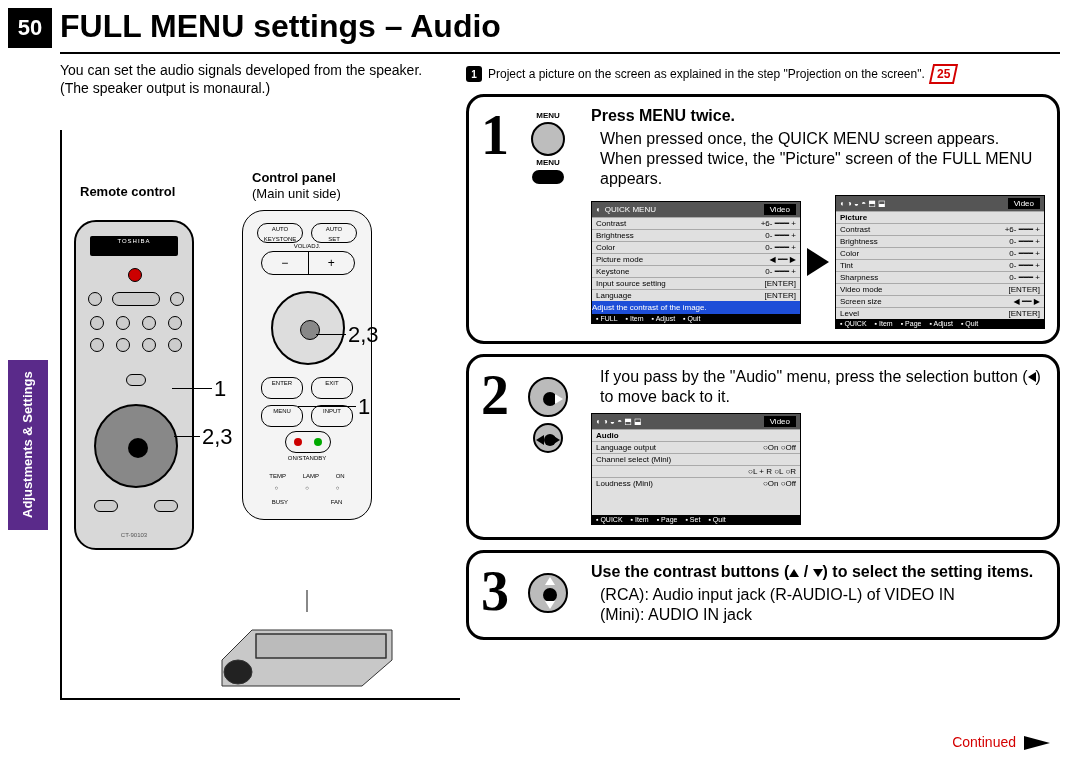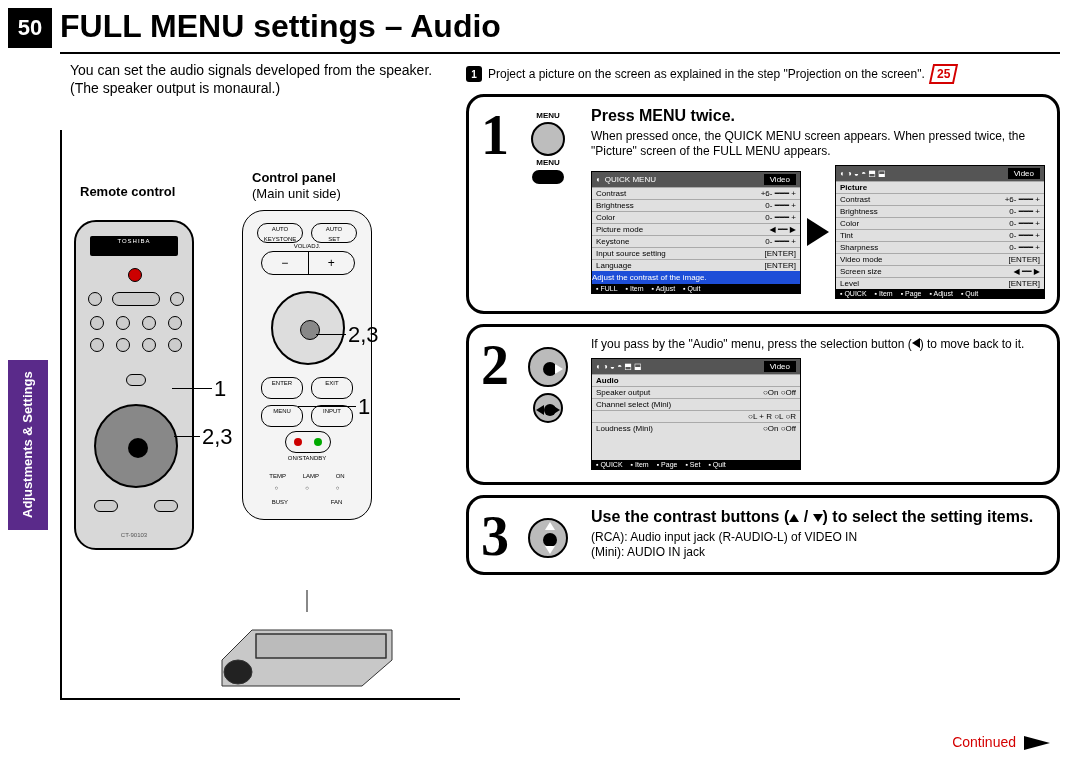--- a/index.html
+++ b/index.html
@@ -1,20 +1,20 @@
 <!DOCTYPE html>
 <html><head>
 <meta charset="utf-8">
 <style>
   * { box-sizing: border-box; margin: 0; padding: 0; }
   body { font-family: Arial, Helvetica, sans-serif; font-size: 13px; color: #000; width: 1080px; height: 764px; position: relative; background: #fff; }
   .page-num { position: absolute; top: 8px; left: 8px; width: 44px; height: 40px; background: #000; color: #fff; font-weight: bold; font-size: 22px; display: flex; align-items: center; justify-content: center; }
   .title { position: absolute; top: 8px; left: 60px; font-size: 32px; font-weight: bold; }
   .hr { position: absolute; top: 52px; left: 60px; right: 20px; height: 2px; background: #000; }
-  .intro { position: absolute; top: 62px; left: 70px; width: 380px; font-size: 14px; line-height: 1.25; }
+  .intro { position: absolute; top: 62px; left: 60px; width: 380px; font-size: 14px; line-height: 1.25; }
   .side-tab { position: absolute; left: 8px; top: 360px; width: 40px; height: 170px; background: #6a00b0; background: #5a2a8a; color: #fff; writing-mode: vertical-rl; transform: rotate(180deg); font-weight: bold; font-size: 13px; display: flex; align-items: center; justify-content: center; text-align: center; line-height: 1.2; }
   .left-block { position: absolute; left: 60px; top: 130px; width: 400px; height: 570px; border-left: 2px solid #000; border-bottom: 2px solid #000; padding: 8px 10px; }
   .left-block .rc-label { position: absolute; top: 54px; left: 18px; font-weight: bold; font-size: 13px; }
   .left-block .cp-label { position: absolute; top: 40px; left: 190px; font-weight: bold; font-size: 13px; }
   .left-block .cp-sub { position: absolute; top: 56px; left: 190px; font-size: 13px; }
   .remote { position: absolute; top: 90px; left: 12px; width: 120px; height: 330px; border: 2px solid #000; border-radius: 22px; background: #d8d8d8; }
   .remote .screen { position: absolute; top: 14px; left: 14px; right: 14px; height: 20px; background: #000; border-radius: 2px; }
   .remote .brand { position: absolute; top: 16px; left: 0; right: 0; text-align: center; font-size: 6px; color:#fff; letter-spacing: 1px; }
   .remote .btn { position: absolute; width: 14px; height: 14px; border: 1px solid #000; border-radius: 50%; background: #ccc; }
   .remote .dpad { position: absolute; top: 182px; left: 18px; width: 84px; height: 84px; border: 2px solid #000; border-radius: 50%; background: #888; }
@@ -46,21 +46,21 @@
   .step-box .iconcol { position:absolute; left:54px; top:14px; width:50px; text-align:center; font-size:8px; font-weight:bold;}
   .step-box .iconcol .btn-pill { width:32px; height:14px; background:#000; border-radius:8px; margin:3px auto;}
   .step-box .iconcol .btn-circ { width:34px; height:34px; border:2px solid #000; border-radius:50%; background:#bdbdbd; margin:2px auto;}
   .step-box .dpad-ico { width:40px;height:40px;border:2px solid #000;border-radius:50%;background:#bbb;margin:2px auto;position:relative;}
   .step-box .dpad-ico.small { width:30px;height:30px;}
   .step-box .dpad-ico .c{position:absolute;top:13px;left:13px;width:14px;height:14px;background:#000;border-radius:50%;}
   .step-box .dpad-ico.small .c{top:9px;left:9px;width:12px;height:12px;}
   .step-box .content { margin-left: 110px; }
   .step-box .content.h96 { min-height:96px;}
   .step-box h3 { font-size: 16px; font-weight: bold; margin-bottom: 4px; }
-  .step-box p { font-size: 12px; line-height:1.25; }
+  .step-box p { font-size: 16px; line-height:1.25;margin-left:9px; }
   .arrow-black { display:inline-block; width:0;height:0;border-top:14px solid transparent;border-bottom:14px solid transparent;border-left:22px solid #000; vertical-align:middle;}
   .osd { border:1px solid #000; background:#e0e0e0; font-size:8px; width:210px; display:inline-block; vertical-align:top;}
   .osd .hdr{background:#555;color:#fff;padding:2px 4px;display:flex;gap:4px;align-items:center;}
   .osd .hdr .tab{background:#000;color:#fff;padding:1px 6px;margin-left:auto;}
   .osd .row{display:flex;padding:1px 4px;border-top:1px solid #aaa;}
   .osd .row span:first-child{flex:1;}
   .osd .foot{background:#000;color:#fff;padding:1px 4px;display:flex;gap:8px;font-size:7px;}
   .osd .hint{background:#1d4ed8;color:#fff;padding:2px 0;}
   .menu-screens { margin-top:6px; display:flex; align-items:center; gap:6px;}
 
@@ -326,21 +326,21 @@
         <div class="osd">
           <div class="hdr">
               <span>◐ ◑ ◒ ◓ ⬒ ⬓</span>
               <span class="tab">Video</span>
             </div>
           <div class="row">
               <span style="font-weight:bold;">Audio</span>
             </div>
           <div id="osd-audio-rows">
               <div class="row">
-                <span>Speaker output</span>
+                <span>Language output</span>
                 <span>○On   ○Off</span>
               </div>
               <div class="row">
                 <span>Channel select (Mini)</span>
                 <span></span>
               </div>
               <div class="row">
                 <span></span>
                 <span>○L + R  ○L   ○R</span>
               </div>

